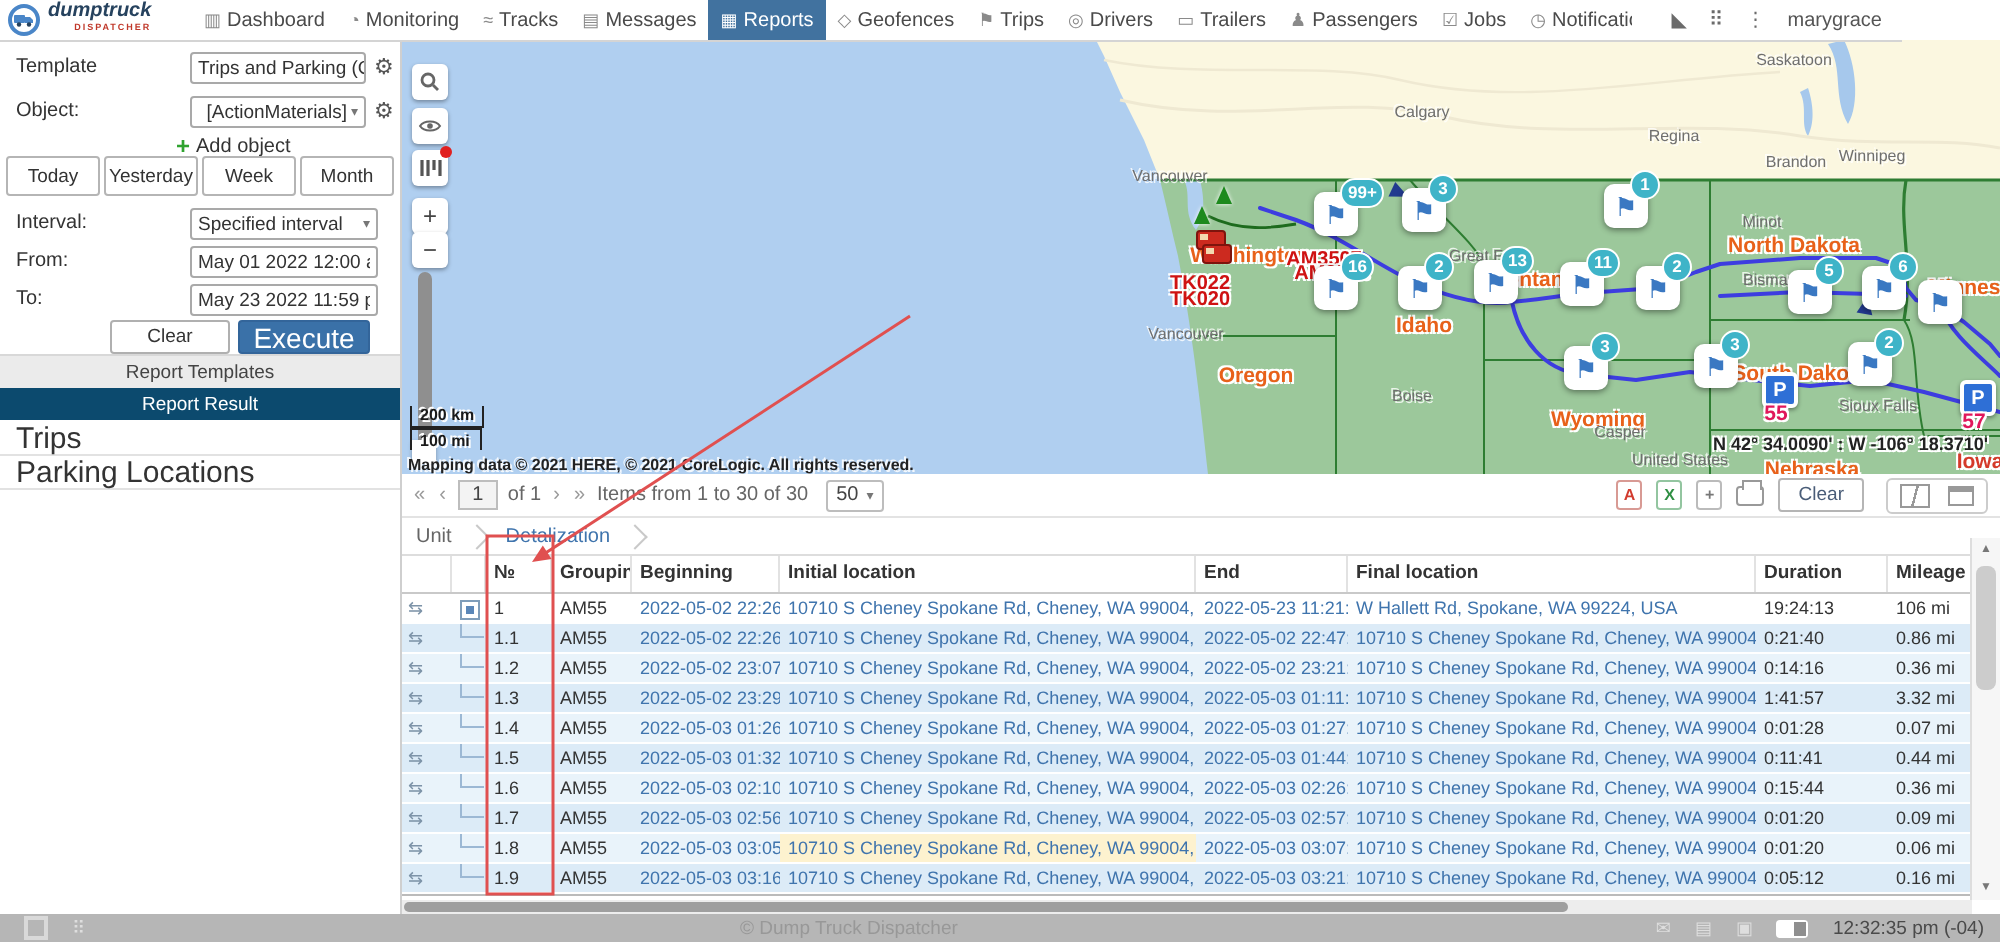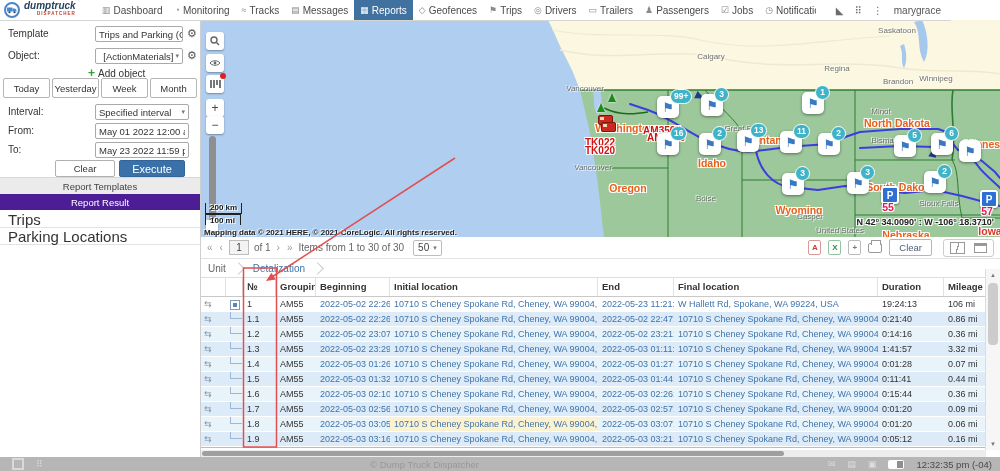--- a/index.html
+++ b/index.html
@@ -38,25 +38,25 @@
   .wrench{color:#555;font-size:11px;}
   .addobj{display:flex;align-items:center;gap:3px;font-size:10px;color:#333;}
   .addobj .plus{color:#2fa32f;font-weight:bold;font-size:12px;}
   .ranges{position:absolute;left:3px;top:58px;width:194px;display:grid;
           grid-template-columns:1fr 1fr 1fr 1fr;gap:2px;}
   .range-btn{height:18px;border:1px solid #b5b5b5;border-radius:2px;background:#fff;display:flex;
              align-items:center;justify-content:center;font-size:9.5px;color:#333;}
   .btn-clear{box-sizing:border-box;width:60px;height:17px;border:1px solid #b0b0b0;border-radius:2px;
              background:#fff;color:#333;display:flex;align-items:center;justify-content:center;font-size:9.5px;}
   .btn-exec{box-sizing:border-box;width:66px;height:17px;border:1px solid #33659a;border-radius:2px;
-            background:#3a71a8;color:#fff;display:flex;align-items:center;justify-content:center;font-size:11px;}
+            background:#3a71a8;color:#fff;display:flex;align-items:center;justify-content:center;font-size:14px;}
   .s-bar{position:absolute;left:0;width:200px;height:16px;display:flex;align-items:center;
          justify-content:center;font-size:9.5px;}
   .s-bar.templates{top:157px;background:#ebebeb;color:#444;border-top:1px solid #d8d8d8;border-bottom:1px solid #d8d8d8;}
-  .s-bar.result{top:174px;background:#4c1d95;color:#fff;}
+  .s-bar.result{top:174px;background:#0c4a6e;color:#fff;}
   .s-item{position:absolute;left:0;width:200px;height:17px;display:flex;align-items:center;
           padding-left:8px;box-sizing:border-box;border-bottom:1px solid #e2e2e2;background:#fff;font-size:15px;}
 
   
   .map{position:absolute;left:200px;top:20px;width:800px;height:217px;overflow:hidden;background:#b0cff0;}
   .map svg.geo{position:absolute;left:0;top:0;}
   .state-label{position:absolute;transform:translate(-50%,-50%);color:#e8611a;font-weight:bold;font-size:10.5px;
      white-space:nowrap;text-shadow:1px 1px 0 #fff,-1px -1px 0 #fff,1px -1px 0 #fff,-1px 1px 0 #fff;}
   .city-label{position:absolute;transform:translate(-50%,-50%);color:#6f6f6f;font-size:8px;white-space:nowrap;
      text-shadow:1px 1px 0 rgba(255,255,255,.8),-1px -1px 0 rgba(255,255,255,.8);}

